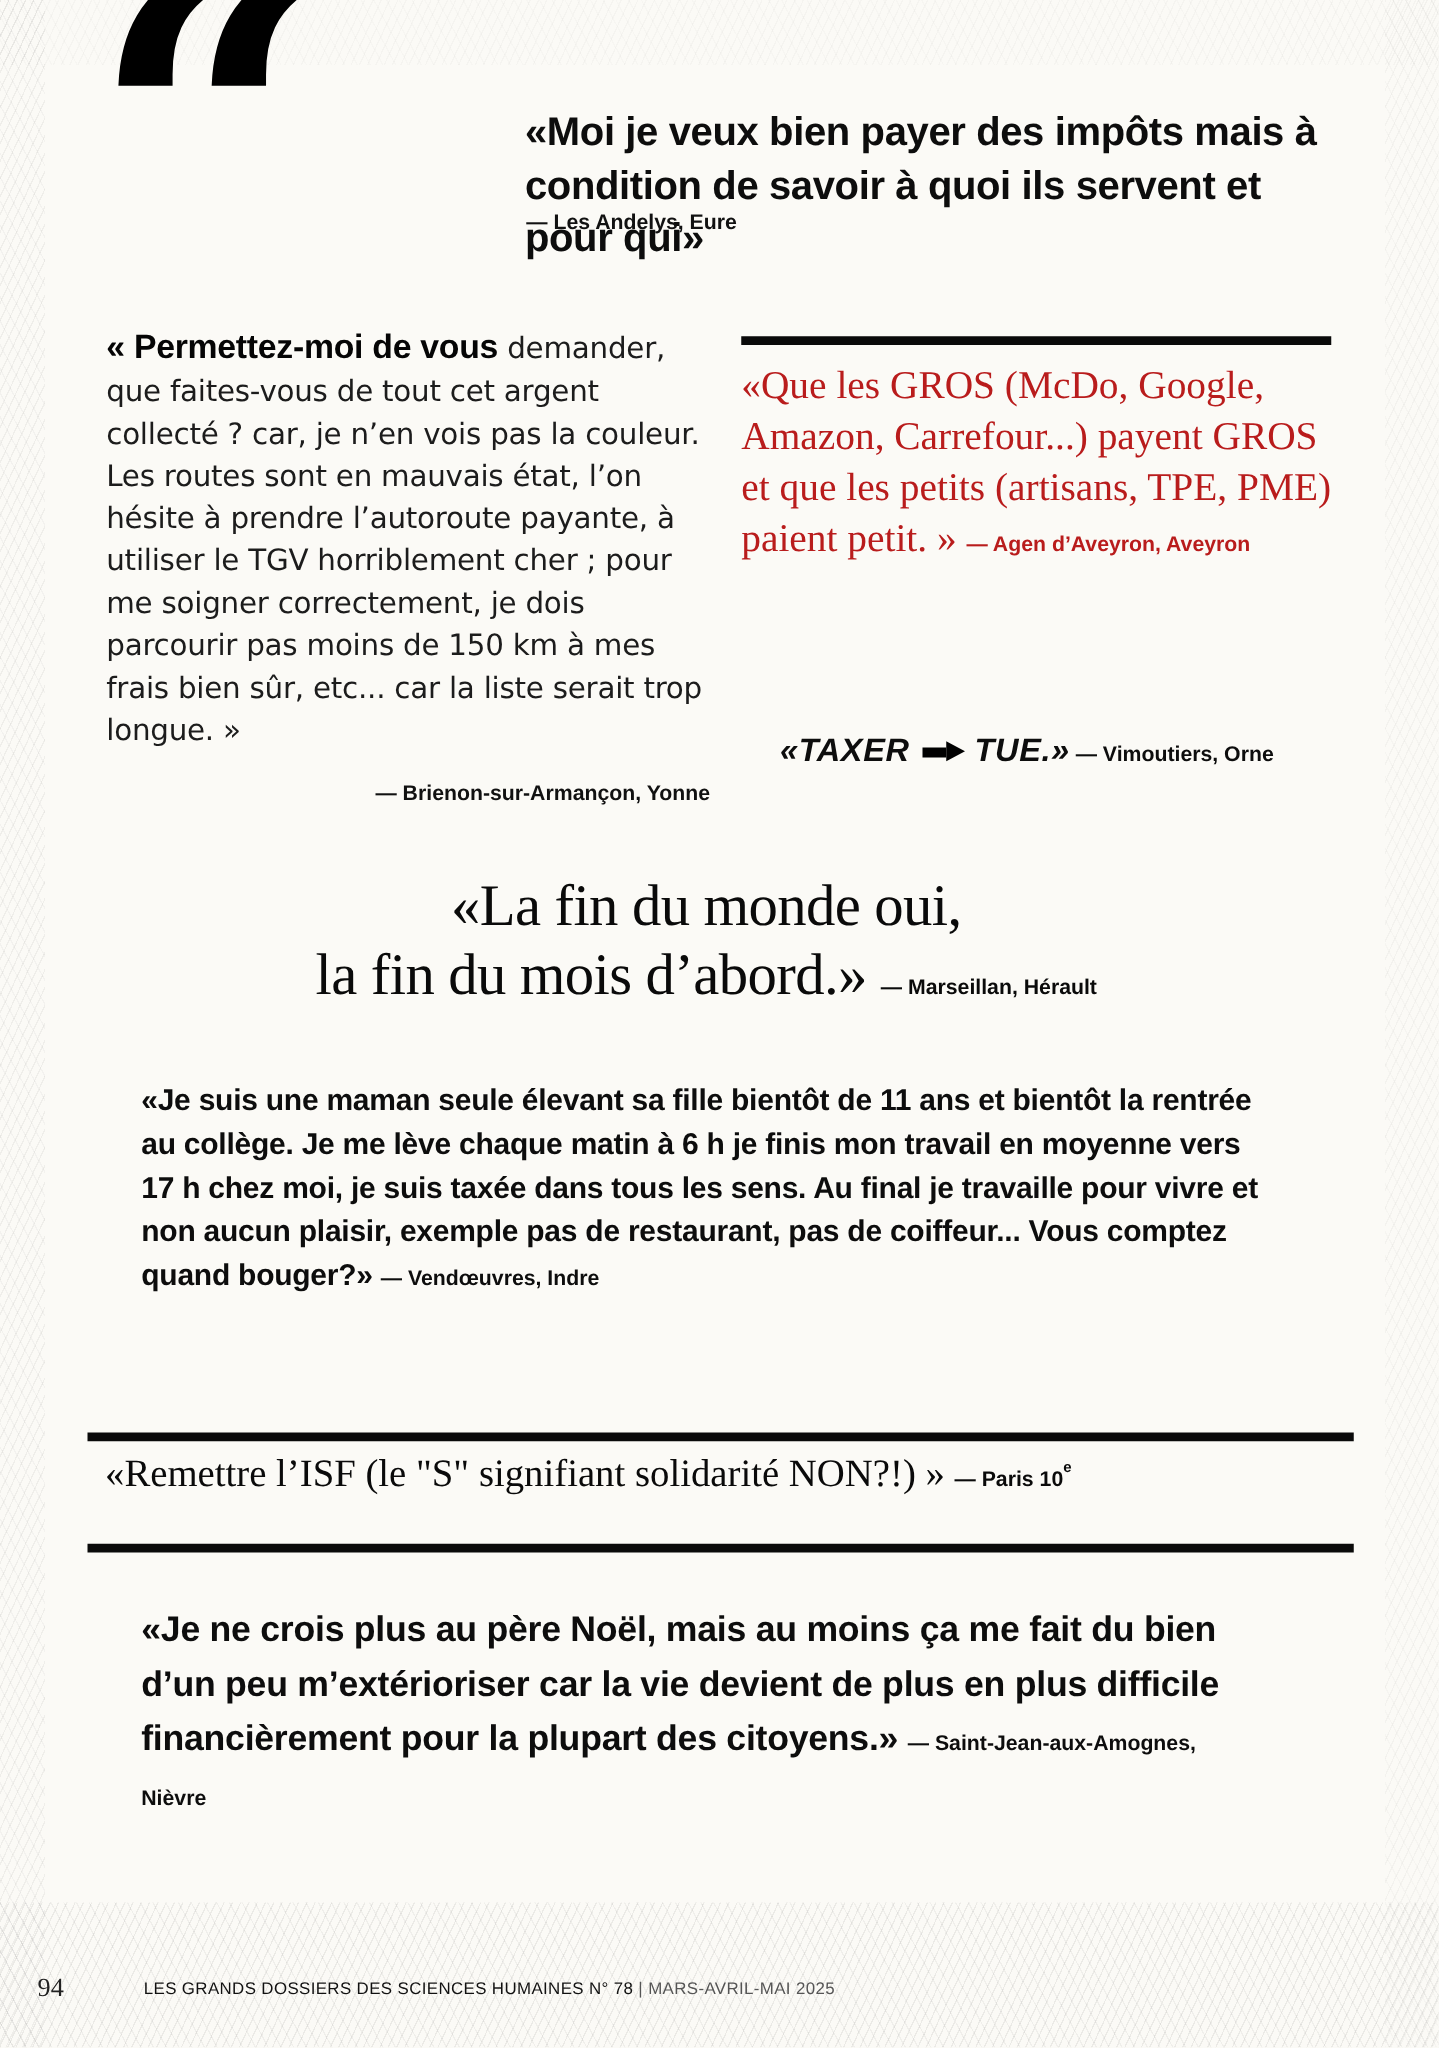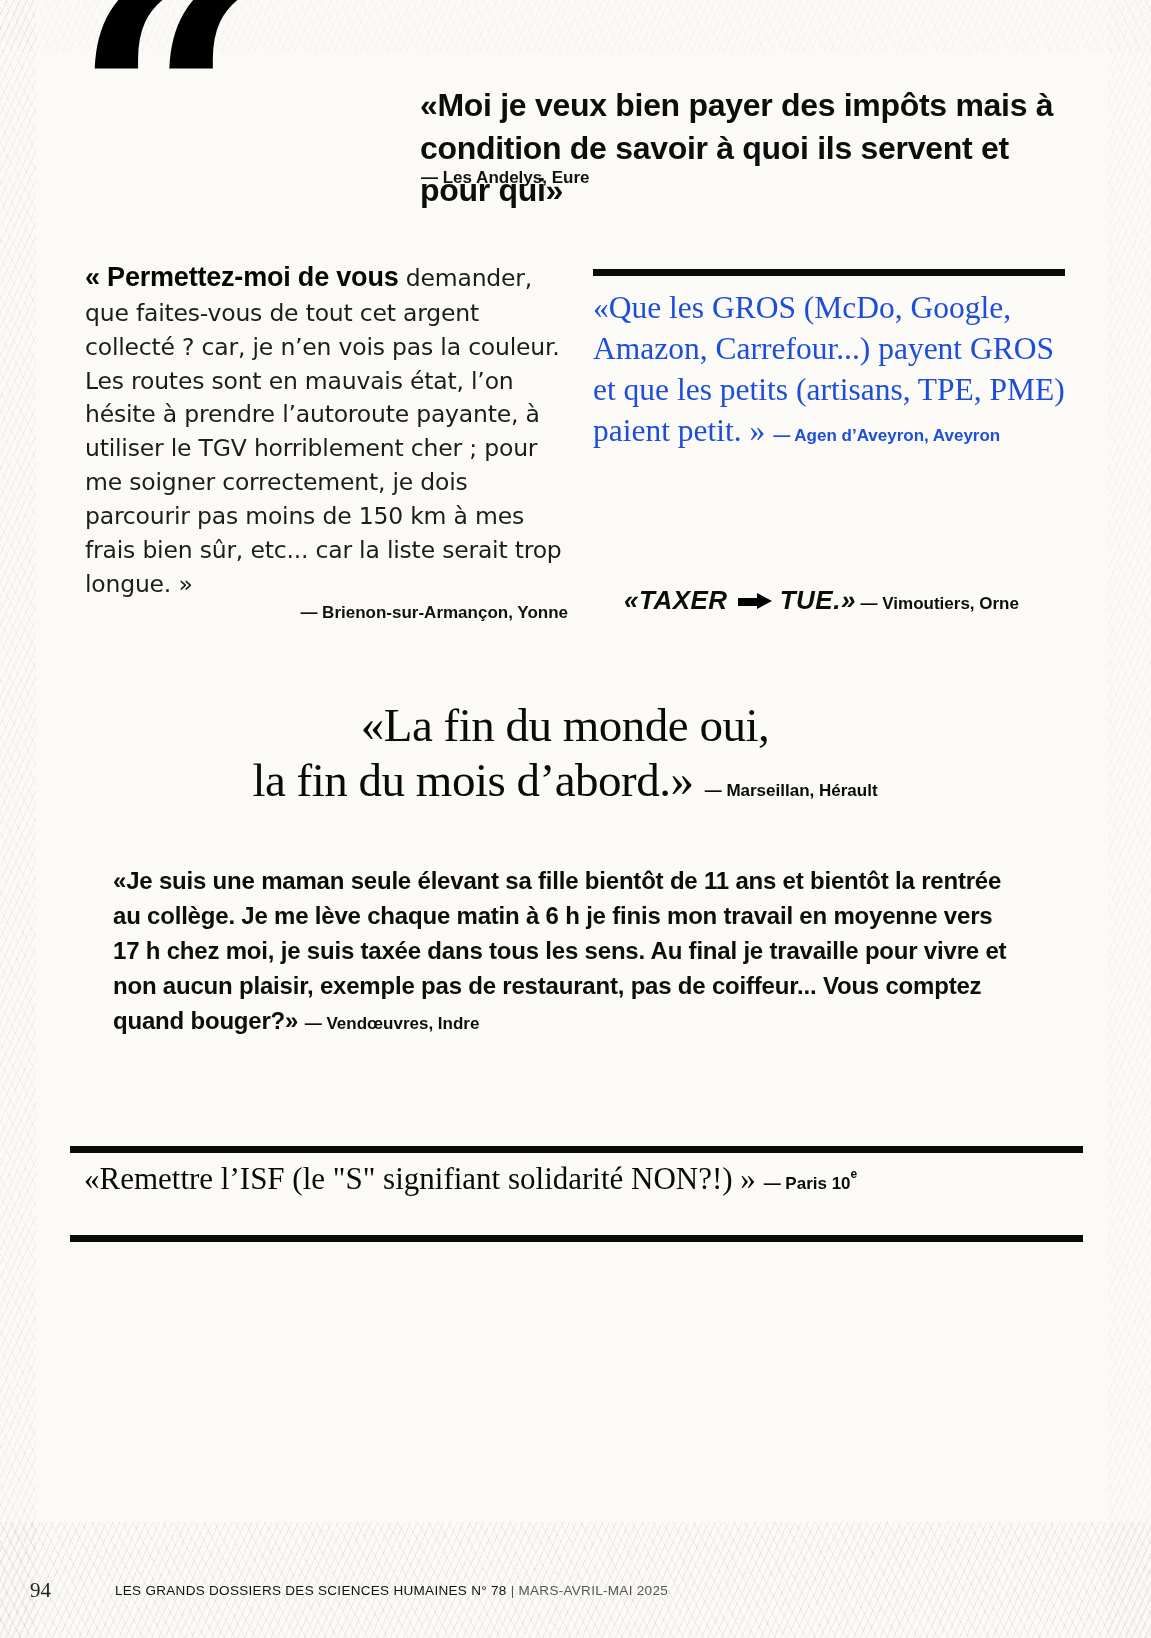--- a/index.html
+++ b/index.html
@@ -52,31 +52,31 @@
   .col-left {
     position: absolute; left: 85px; top: 258px; width: 483px;
     font-family: "DejaVu Sans", sans-serif;
     font-size: 23.5px; line-height: 1.44; color: #1c1c1c;
     letter-spacing: -0.2px;
   }
   .col-left .lead {
     font-family: "Liberation Sans", sans-serif;
     font-weight: bold; font-size: 27px; color: #050505;
   }
-  .col-left .col-attr { display: block; }
+  .col-left .col-attr { display: block; margin-top: 22px; }
 
   
   .rule {
     position: absolute; background: #0a0a0a; height: 7px;
   }
   .rule-right { left: 593px; top: 269px; width: 472px; }
   .col-right {
     position: absolute; left: 593px; top: 288px; width: 478px;
     font-family: "Liberation Serif", serif;
-    font-size: 31.5px; line-height: 1.30; color: #1d4ed8;
+    font-size: 31.5px; line-height: 1.30; color: #b91c1c;
   }
 
   
   .taxer {
     position: absolute; left: 601px; top: 585px;
     font-weight: bold; font-style: italic; font-size: 26px;
     letter-spacing: 0.5px; white-space: nowrap; margin-left: 23px;
   }
   .arrow-right {
     display: inline-block; position: relative;
@@ -178,20 +178,23 @@
   <div class="maman">
     <span>«Je suis une maman seule élevant sa fille bientôt de 11 ans et bientôt la rentrée au collège. Je me lève chaque matin à 6 h je finis mon travail en moyenne vers 17 h chez moi, je suis taxée dans tous les sens. Au final je travaille pour vivre et non aucun plaisir, exemple pas de restaurant, pas de coiffeur... Vous comptez quand bouger?» </span><span class="attr-inline">—  Vendœuvres, Indre</span>
   </div>
 
   <div class="rule rule-isf-top"></div>
   <div class="isf">
     <span>«Remettre l’ISF (le "S" signifiant solidarité NON?!) » </span><span class="attr-inline">—  Paris 10</span><sup class="attr-inline">e</sup>
   </div>
   <div class="rule rule-isf-bottom"></div>
 
+  <div class="noel">
+    <span>«Je ne crois plus au père Noël, mais au moins ça me fait du bien d’un peu m’extérioriser car la vie devient de plus en plus difficile financièrement pour la plupart des citoyens.» </span><span class="attr-inline">—  Saint-Jean-aux-Amognes, Nièvre</span>
+  </div>
 
   <div class="footer">
     <span class="page-num">94</span>
     <span class="footer-line">
       <span class="footer-strong">LES GRANDS DOSSIERS DES SCIENCES HUMAINES N° 78</span><span class="footer-light"> | </span><span class="footer-light">MARS-AVRIL-MAI 2025</span>
     </span>
   </div>
 
 </div>
 

